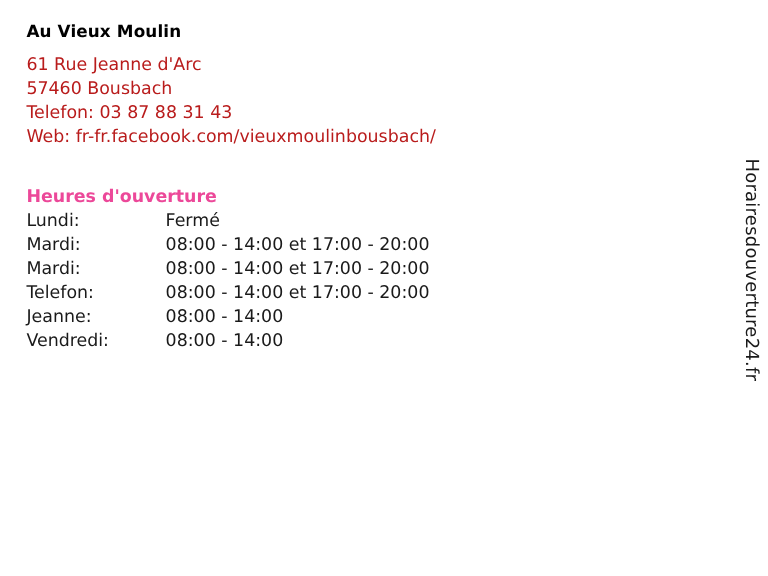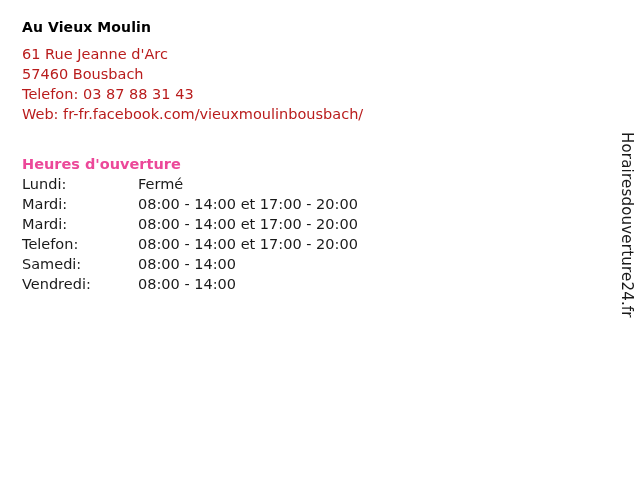--- a/index.html
+++ b/index.html
@@ -118,21 +118,21 @@
       </tr>
       <tr>
         <td class="day-cell">Mardi:</td>
         <td class="time-cell">08:00 - 14:00 et 17:00 - 20:00</td>
       </tr>
       <tr>
         <td class="day-cell">Telefon:</td>
         <td class="time-cell">08:00 - 14:00 et 17:00 - 20:00</td>
       </tr>
       <tr>
-        <td class="day-cell">Samedi:</td>
+        <td class="day-cell">Jeanne:</td>
         <td class="time-cell">08:00 - 14:00</td>
       </tr>
       <tr>
         <td class="day-cell">Vendredi:</td>
         <td class="time-cell">08:00 - 14:00</td>
       </tr>
     </tbody>
   </table>
 
   <div class="watermark">Horairesdouverture24.fr</div>

